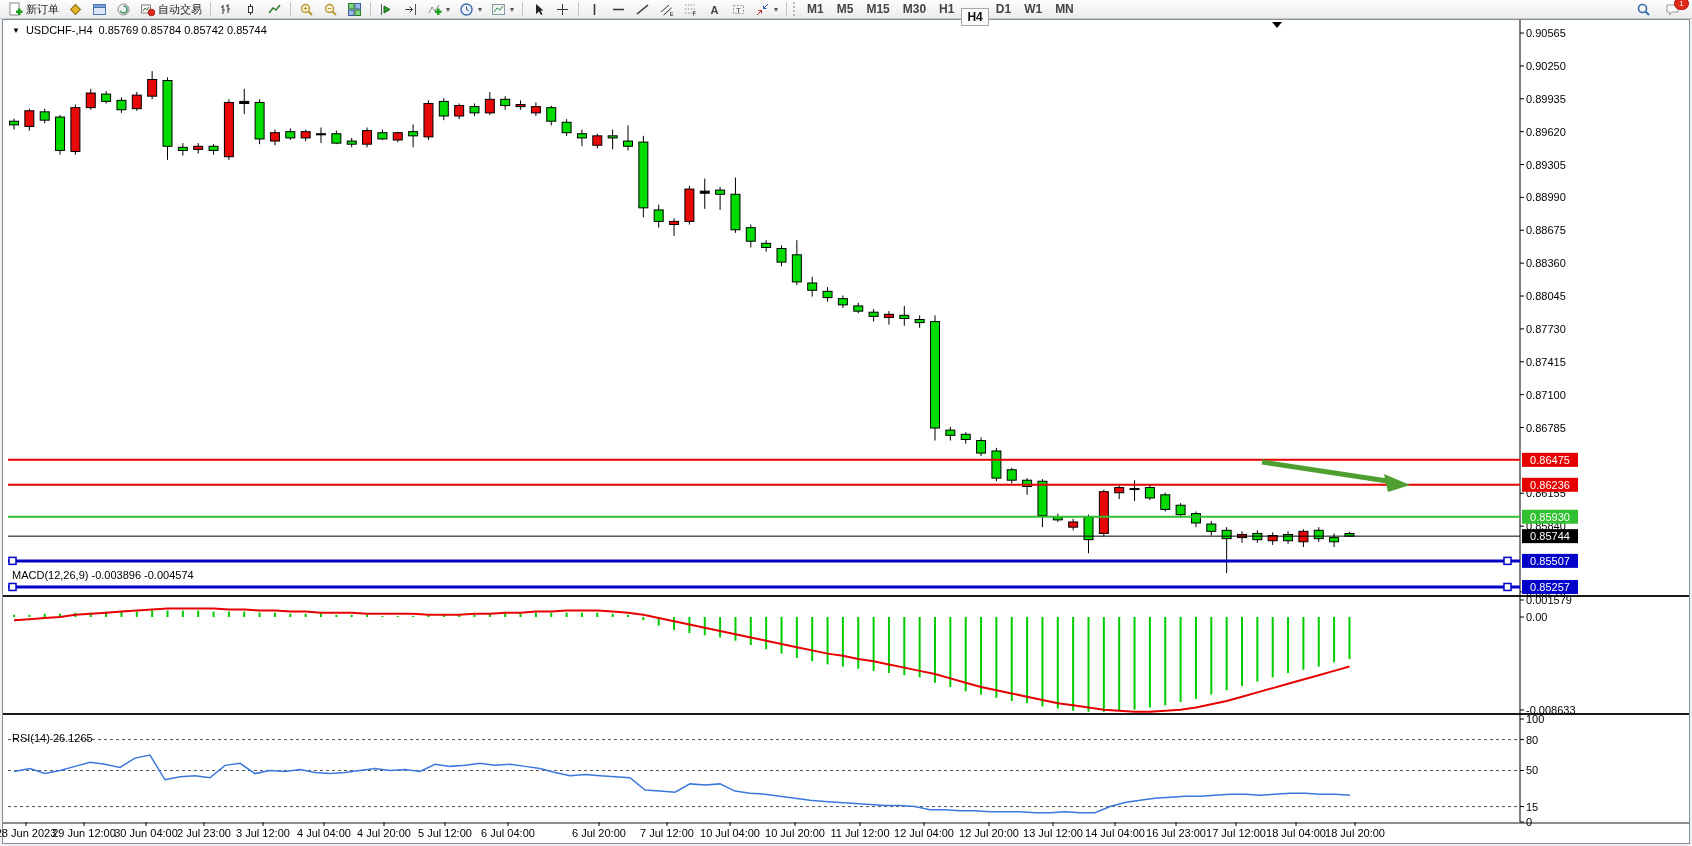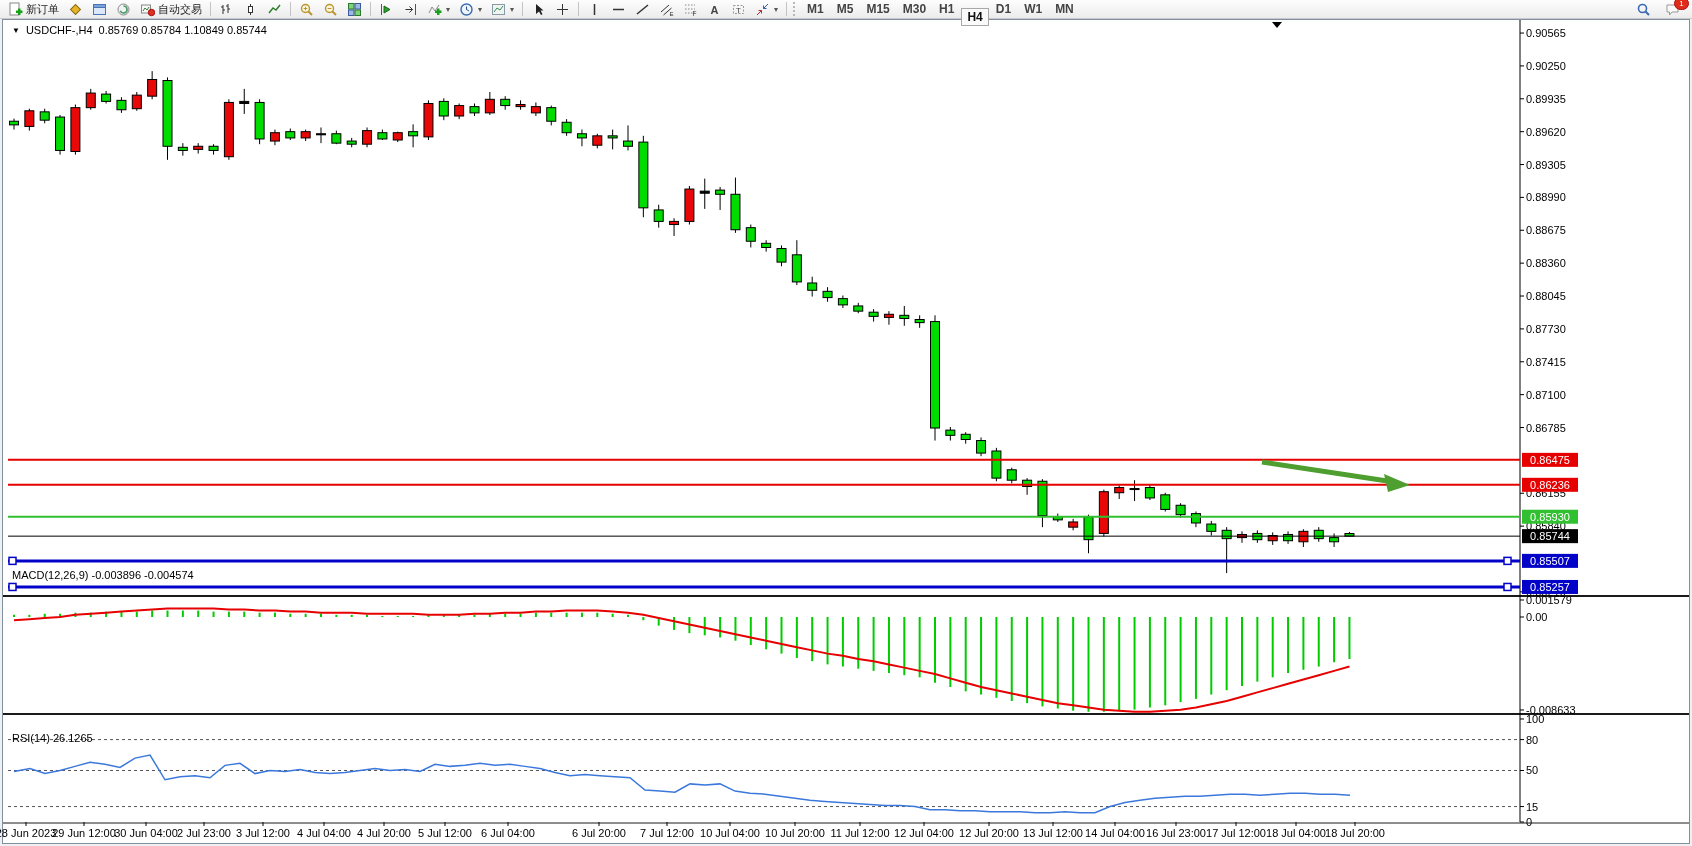--- a/index.html
+++ b/index.html
@@ -627,17 +627,17 @@
         <rect x="1522" y="579.9646098003625" width="56" height="14" fill="#0202c8"></rect>
         <text x="1550" y="586.9646098003625" font-size="11" fill="#fff" text-anchor="middle" dominant-baseline="central">0.85257</text>
         <line x1="1262" y1="462" x2="1394" y2="482" stroke="#4e9e30" stroke-width="5"></line>
         <polygon points="1410,485 1384,474 1388,492" fill="#4e9e30"></polygon>
         <polygon points="1272,22 1282,22 1277,28" fill="#000"></polygon>
       </svg></div>
 
   <div id="chart-title">
     <span class="tri">▼</span>
     <span>USDCHF-,H4</span>
-    <span>0.85769 0.85784 1.10849 0.85744</span>
+    <span>0.85769 0.85784 0.85742 0.85744</span>
   </div>
   <div class="panel-label" style="left:12px;top:569px;">MACD(12,26,9) -0.003896 -0.004574</div>
   <div class="panel-label" style="left:12px;top:732px;">RSI(14) 26.1265</div>
 </div>
 
 </body></html>

